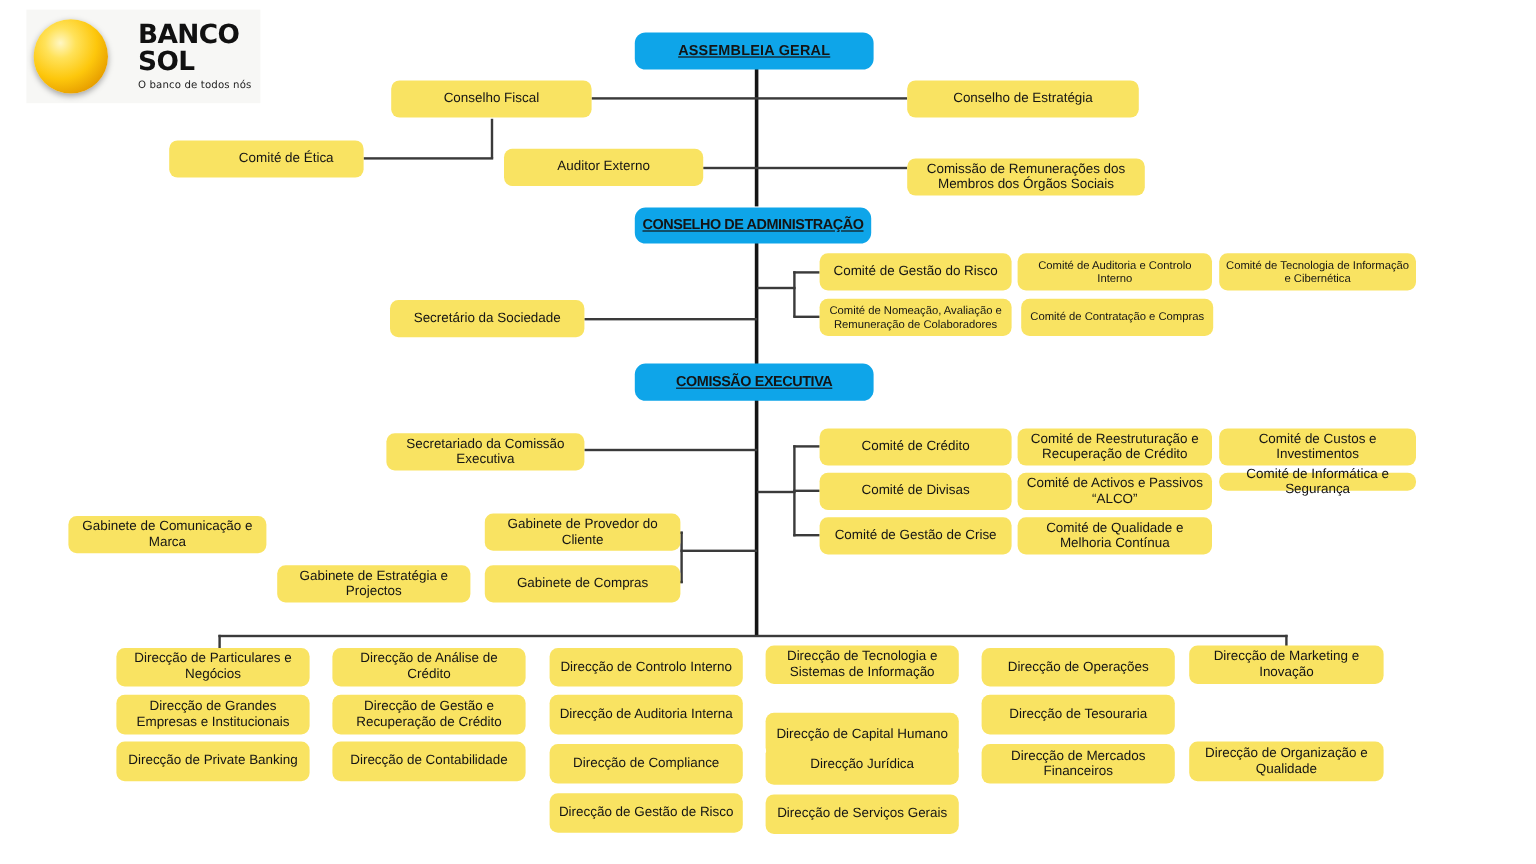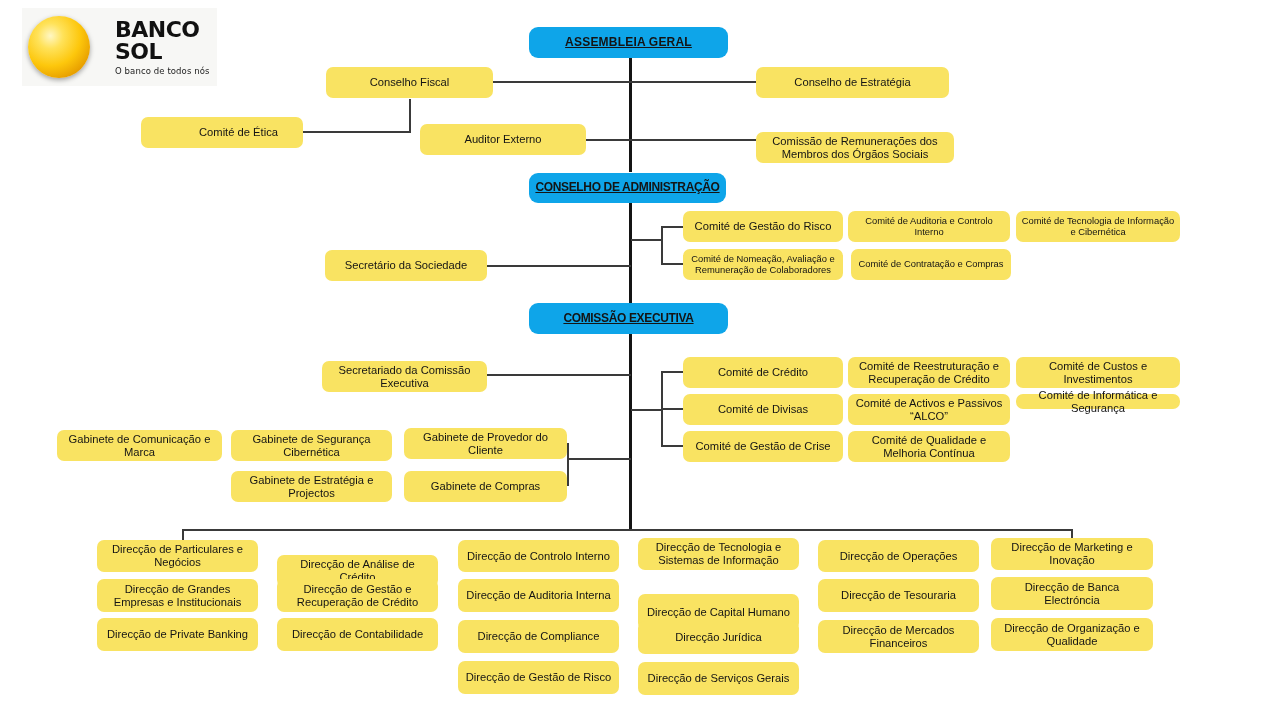--- a/index.html
+++ b/index.html
@@ -172,44 +172,42 @@
   <div class="node" style="left:683px; top:357px; width:160px; height:31px;">Comité de Crédito</div>
   <div class="node" style="left:848px; top:357px; width:162px; height:31px;">Comité de Reestruturação e Recuperação de Crédito</div>
   <div class="node" style="left:1016px; top:357px; width:164px; height:31px;">Comité de Custos e Investimentos</div>
   <div class="node" style="left:683px; top:394px; width:160px; height:31px;">Comité de Divisas</div>
   <div class="node" style="left:848px; top:394px; width:162px; height:31px;">Comité de Activos e Passivos “ALCO”</div>
   <div class="node" style="left:1016px; top:394px; width:164px; height:15px;">Comité de Informática e Segurança</div>
   <div class="node" style="left:683px; top:431px; width:160px; height:31px;">Comité de Gestão de Crise</div>
   <div class="node" style="left:848px; top:431px; width:162px; height:31px;">Comité de Qualidade e Melhoria Contínua</div>
 
   <div class="node" style="left:57px; top:430px; width:165px; height:31px;">Gabinete de Comunicação e Marca</div>
-  <div class="node" style="left:231px; top:430px; width:161px; height:31px;">Gabinete de Segurança Cibernética</div>
   <div class="node" style="left:404px; top:428px; width:163px; height:31px;">Gabinete de Provedor do Cliente</div>
   <div class="node" style="left:231px; top:471px; width:161px; height:31px;">Gabinete de Estratégia e Projectos</div>
   <div class="node" style="left:404px; top:471px; width:163px; height:31px;">Gabinete de Compras</div>
 
   <div class="node" style="left:97px; top:540px; width:161px; height:32px;">Direcção de Particulares e Negócios</div>
   <div class="node" style="left:97px; top:579px; width:161px; height:33px;">Direcção de Grandes Empresas e Institucionais</div>
   <div class="node" style="left:97px; top:618px; width:161px; height:33px;">Direcção de Private Banking</div>
 
-  <div class="node" style="left:277px; top:540px; width:161px; height:32px;margin-top:15px;">Direcção de Análise de Crédito</div>
+  <div class="node" style="left:277px; top:540px; width:161px; height:32px;">Direcção de Análise de Crédito</div>
   <div class="node" style="left:277px; top:579px; width:161px; height:33px;">Direcção de Gestão e Recuperação de Crédito</div>
   <div class="node" style="left:277px; top:618px; width:161px; height:33px;">Direcção de Contabilidade</div>
 
   <div class="node" style="left:458px; top:540px; width:161px; height:32px;">Direcção de Controlo Interno</div>
   <div class="node" style="left:458px; top:579px; width:161px; height:33px;">Direcção de Auditoria Interna</div>
   <div class="node" style="left:458px; top:620px; width:161px; height:33px;">Direcção de Compliance</div>
   <div class="node" style="left:458px; top:661px; width:161px; height:33px;">Direcção de Gestão de Risco</div>
 
   <div class="node" style="left:638px; top:538px; width:161px; height:32px;">Direcção de Tecnologia e Sistemas de Informação</div>
   <div class="node" style="left:638px; top:594px; width:161px; height:36px;">Direcção de Capital Humano</div>
   <div class="node" style="left:638px; top:621px; width:161px; height:33px;">Direcção Jurídica</div>
   <div class="node" style="left:638px; top:662px; width:161px; height:33px;">Direcção de Serviços Gerais</div>
 
   <div class="node" style="left:818px; top:540px; width:161px; height:32px;">Direcção de Operações</div>
   <div class="node" style="left:818px; top:579px; width:161px; height:33px;">Direcção de Tesouraria</div>
   <div class="node" style="left:818px; top:620px; width:161px; height:33px;">Direcção de Mercados Financeiros</div>
 
   <div class="node" style="left:991px; top:538px; width:162px; height:32px;">Direcção de Marketing e Inovação</div>
-  <div class="node" style="left:991px; top:577px; width:162px; height:33px;">Direcção de Banca Electróncia</div>
   <div class="node" style="left:991px; top:618px; width:162px; height:33px;">Direcção de Organização e Qualidade</div>
 
 </div>
 
 </body></html>

